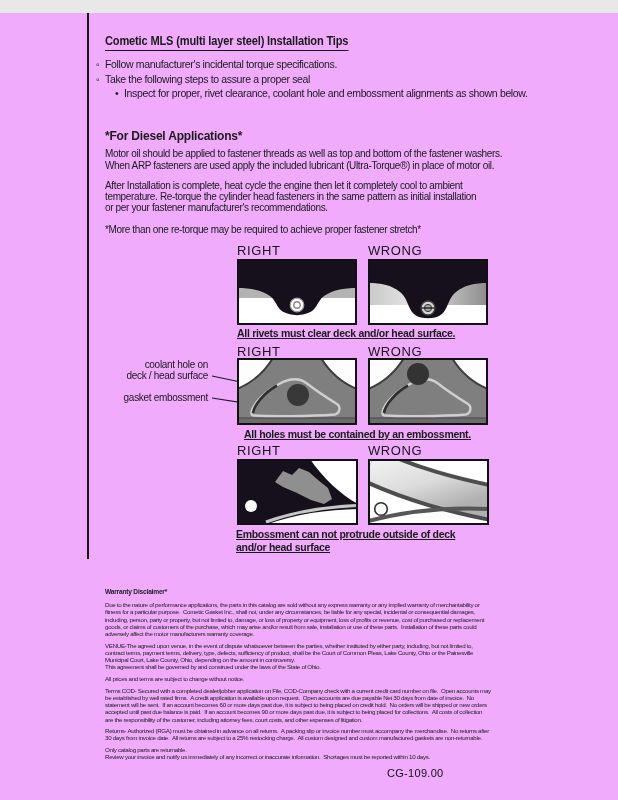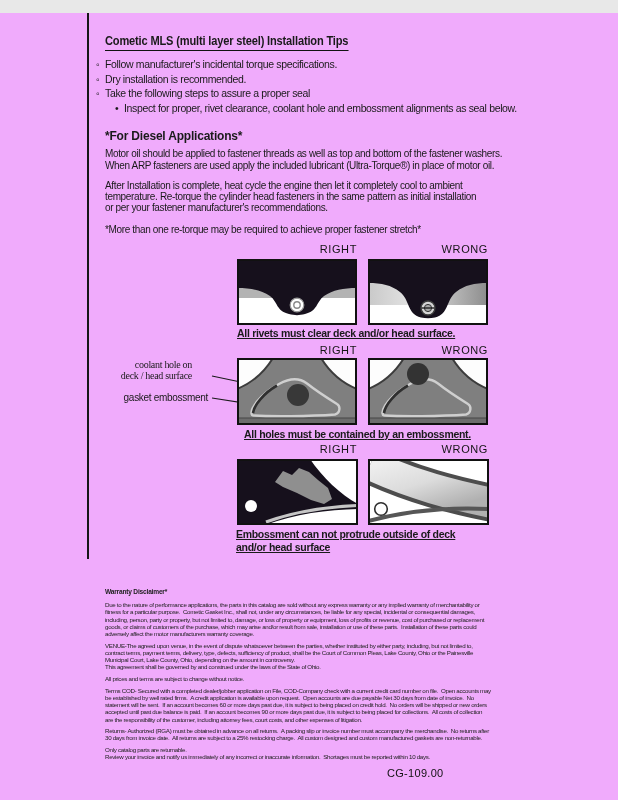--- a/index.html
+++ b/index.html
@@ -13,43 +13,42 @@
   .tips{left:96px;top:44px;font-size:10.5px;letter-spacing:-0.35px;line-height:14.6px;white-space:nowrap;}
   .tips .l1{padding-left:9px;position:relative;}
   .tips .l1::before{content:"◦";position:absolute;left:0;top:0;}
   .tips .l2{padding-left:9px;margin-left:19px;position:relative;}
   .tips .l2::before{content:"•";position:absolute;left:0;top:0;}
   .diesel{left:105px;top:118px;width:480px;font-size:10px;letter-spacing:-0.35px;line-height:11.3px;}
   .diesel h2{font-size:12px;font-weight:bold;letter-spacing:-0.2px;margin:0 0 6px 0;}
   .diesel p{margin:0 0 9px 0;white-space:pre;}
   .diesel p.p2{margin-bottom:5px;}
   .diesel p.note{margin:10px 0 0 0;}
-  .dg-h{font-size:11px;letter-spacing:0.6px;width:120px;text-align:right;color:#151515;}
+  .dg-h{font-size:13px;letter-spacing:0.6px;width:120px;text-align:left;color:#151515;}
   .caption{font-size:10.5px;font-weight:bold;letter-spacing:-0.3px;white-space:pre-line;line-height:12.5px;text-decoration:underline;}
   .lbl{font-size:10px;letter-spacing:-0.3px;text-align:right;width:108px;white-space:pre-line;line-height:11px;}
   .legal{left:105px;top:575px;width:440px;font-size:6.2px;letter-spacing:-0.3px;line-height:7.2px;color:#222;}
   .legal h3{font-size:6.6px;font-weight:bold;margin:0 0 6px 0;letter-spacing:-0.2px;}
   .legal p{margin:0 0 4.5px 0;white-space:pre;}
   .page-code{left:387px;top:754px;font-size:11px;letter-spacing:0.3px;color:#111;}
   svg{display:block;}
 </style>
 </head>
 <body>
 
 <div class="page">
 
   <div class="abs rule-left"></div>
 
   <div class="abs title">Cometic MLS (multi layer steel) Installation Tips</div>
 
   <div class="abs tips">
     <div class="l1">Follow manufacturer's incidental torque specifications.</div>
-    <div class="l1">Dry installation is recommended.</div>
     <div class="l1">Take the following steps to assure a proper seal</div>
-    <div class="l2">Inspect for proper, rivet clearance, coolant hole and embossment alignments as seal below.</div>
+    <div class="l2">Inspect for proper, rivet clearance, coolant hole and embossment alignments as shown below.</div>
   </div>
 
   <div class="abs diesel">
     <h2>*For Diesel Applications*</h2>
     <p>Motor oil should be applied to fastener threads as well as top and bottom of the fastener washers.
 When ARP fasteners are used apply the included lubricant (Ultra-Torque®) in place of motor oil.</p>
     <p class="p2">After Installation is complete, heat cycle the engine then let it completely cool to ambient
 temperature. Re-torque the cylinder head fasteners in the same pattern as initial installation
 or per your fastener manufacturer's recommendations.</p>
     <p class="note">*More than one re-torque may be required to achieve proper fastener stretch*</p>
@@ -82,21 +81,21 @@
     <circle cx="60" cy="49" r="3.6" fill="#a8a8a8" stroke="#333333" stroke-width="1"></circle>
     <line x1="53.5" y1="49" x2="66.5" y2="49" stroke="#222222" stroke-width="1.4"></line>
     <rect x="1" y="1" width="118" height="64" fill="none" stroke="#111111" stroke-width="2"></rect>
   </svg>
 
   <div class="abs caption" style="left:237px;top:314px;">All rivets must clear deck and/or head surface.</div>
 
   <div class="abs dg-h" style="left:237px;top:331px;">RIGHT</div>
   <div class="abs dg-h" style="left:368px;top:331px;">WRONG</div>
 
-  <div class="abs lbl" style="left:84px;top:346px;font-family:Liberation Serif, serif;">coolant hole on
+  <div class="abs lbl" style="left:100px;top:346px;">coolant hole on
 deck / head surface</div>
   <div class="abs lbl" style="left:100px;top:379px;">gasket embossment</div>
 
   <svg class="abs" style="left:206px;top:352px;" width="100" height="50" viewBox="0 0 100 50">
     <line x1="6" y1="11" x2="92" y2="29" stroke="#1a1a1a" stroke-width="1.1"></line>
     <line x1="6" y1="33" x2="57" y2="41" stroke="#1a1a1a" stroke-width="1.1"></line>
   </svg>
 
   <svg class="abs" style="left:237px;top:345px;" width="120" height="67" viewBox="0 0 120 67">
     <rect width="120" height="67" fill="#7f7f7f"></rect>

